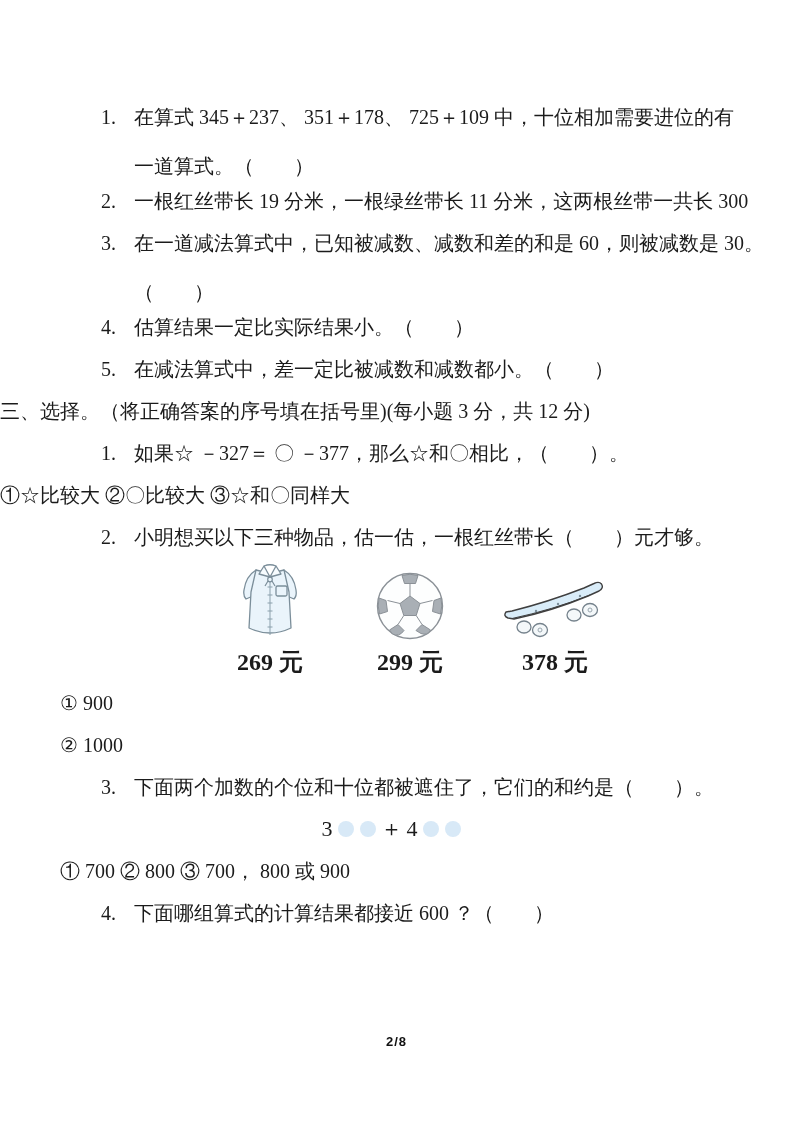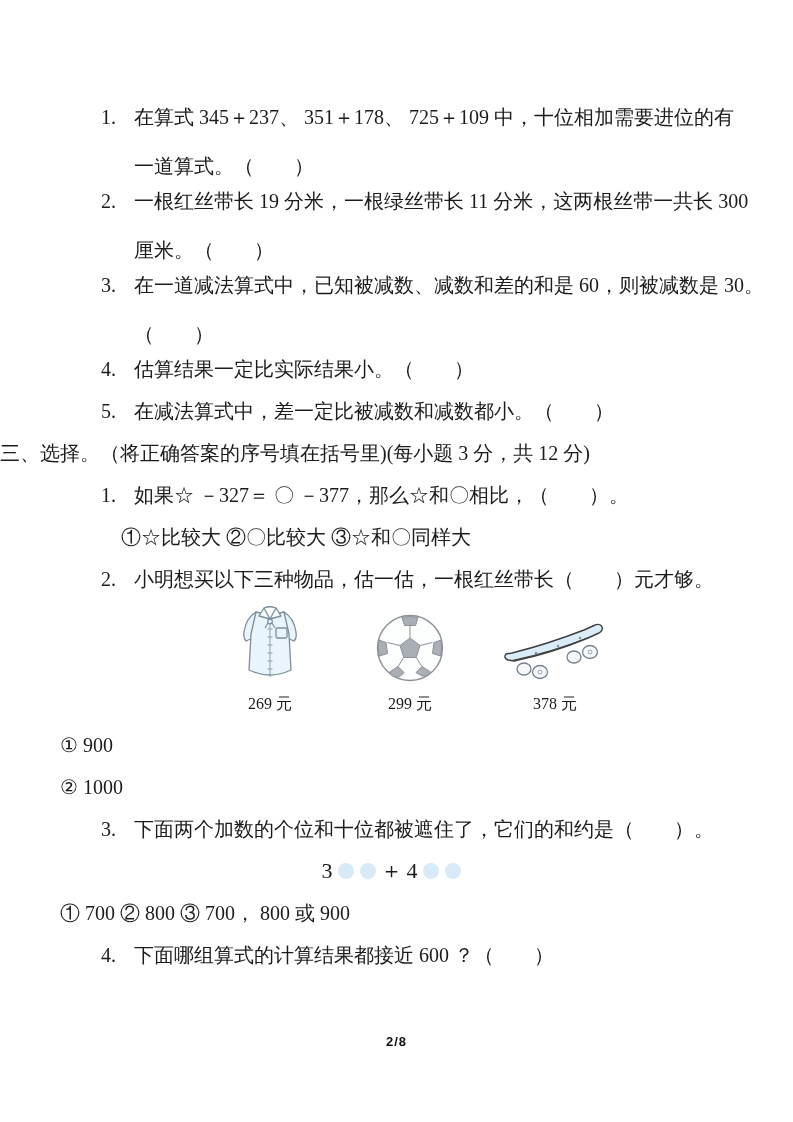--- a/index.html
+++ b/index.html
@@ -19,30 +19,30 @@
     height: 42px;
     display: flex;
     align-items: center;
     font-size: 20px;
     white-space: pre;
   }
   .num-line { padding-left: 101px; }
   .qnum { display: inline-block; width: 33px; flex: 0 0 33px; }
   .cont-line { padding-left: 134px; align-items: flex-end; }
   .sec-line { }
-  .optinline-line { padding-left: 121px; }
+  .optinline-line { }
   .optnum-line { padding-left: 60px; }
 
   
   .products { display: flex; margin-left: 205px; height: 124px; align-items: flex-end; }
   .product { display: flex; flex-direction: column; align-items: center; justify-content: flex-end; width: 130px; }
   .product.skate { width: 140px; }
   .product + .product { margin-left: 10px; }
   .product .img-box { display: flex; align-items: flex-end; justify-content: center; }
-  .product .price { height: 40px; display: flex; align-items: center; font-size: 16px; }
+  .product .price { height: 40px; display: flex; align-items: center; font-size: 24px; font-weight: bold; }
 
   
   .expr-line { justify-content: center; font-size: 22px; padding-right: 10px; }
   .masked-dot {
     display: inline-block;
     width: 16px; height: 16px;
     border-radius: 50%;
     background: #d8e9f7;
     margin: 0 3px;
     vertical-align: -2px;
@@ -71,23 +71,20 @@
       <span class="qnum">1.</span>
       <span class="qtext">在算式 345＋237、 351＋178、 725＋109 中，十位相加需要进位的有</span>
     </div>
     <div class="line cont-line">
       <span class="qtext">一道算式。（　　）</span>
     </div>
 
     <div class="line num-line">
       <span class="qnum">2.</span>
       <span class="qtext">一根红丝带长 19 分米，一根绿丝带长 11 分米，这两根丝带一共长 300</span>
-    </div>
-    <div class="line cont-line">
-      <span class="qtext">厘米。（　　）</span>
     </div>
 
     <div class="line num-line">
       <span class="qnum">3.</span>
       <span class="qtext">在一道减法算式中，已知被减数、减数和差的和是 60，则被减数是 30。</span>
     </div>
     <div class="line cont-line">
       <span class="qtext">（　　）</span>
     </div>
 

